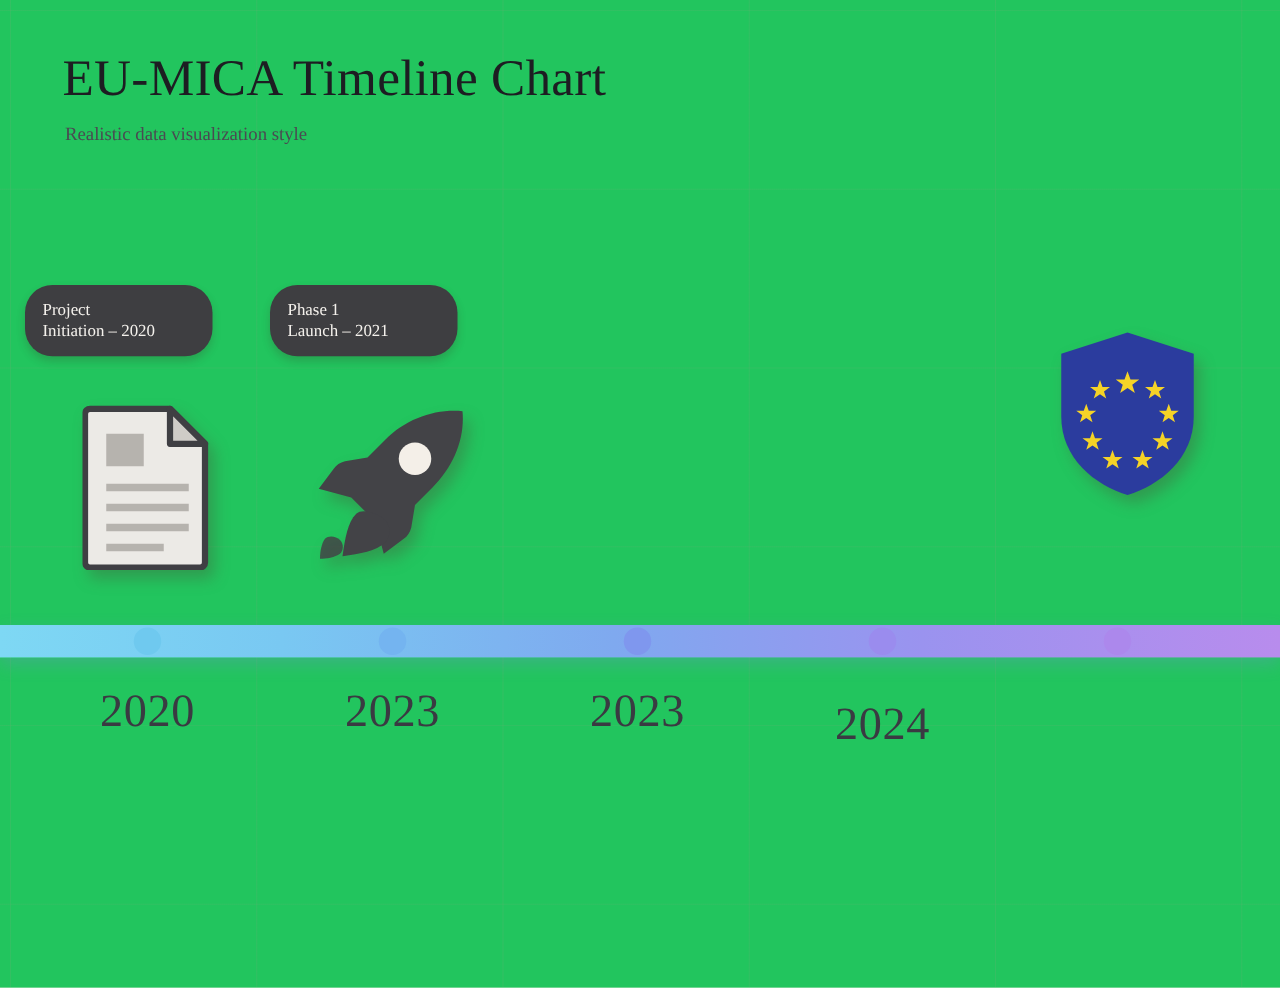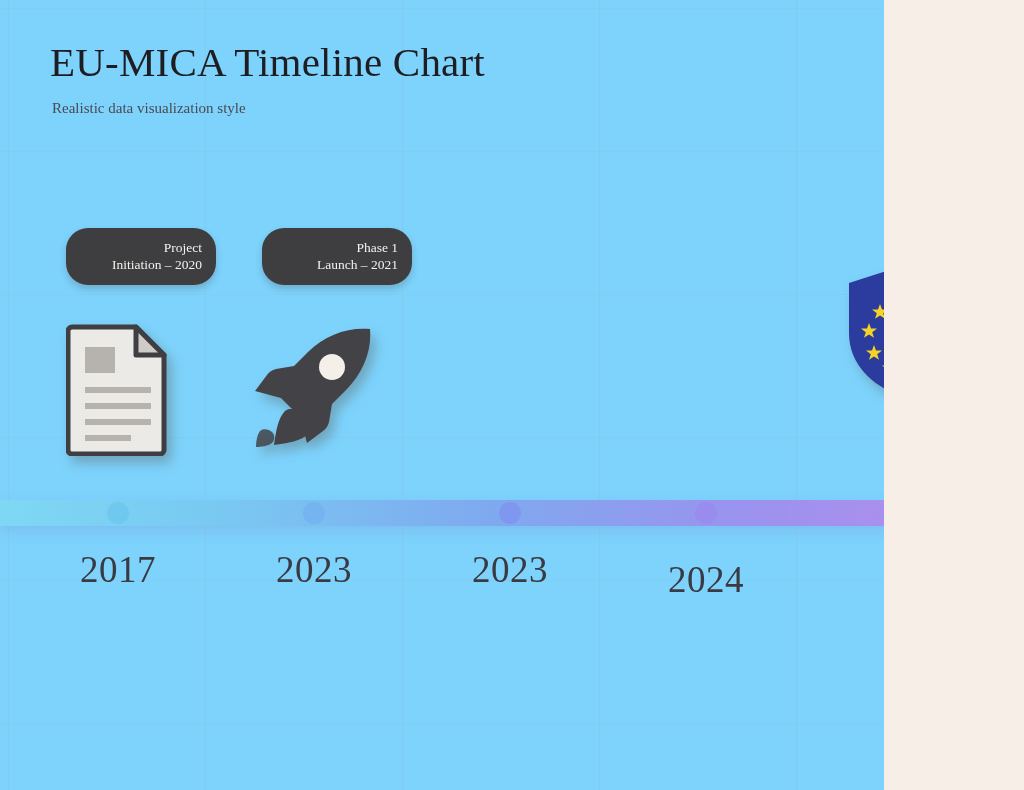--- a/index.html
+++ b/index.html
@@ -8,23 +8,23 @@
   }
   body {
     width: 1024px;
     height: 790px;
     overflow: hidden;
     background: #f7efe7;
     font-family: "Liberation Serif", serif;
   }
   #canvas {
     position: relative;
-    width: 884px;
+    width: 1024px;
     height: 790px;
-    background: #7dd3fc;
+    background: #22c55e;
     overflow: hidden;
   }
   
   .grid {
     position: absolute;
     inset: 0;
     background-image:
       linear-gradient(to right, rgba(170,150,135,0.13) 1px, transparent 1px),
       linear-gradient(to bottom, rgba(170,150,135,0.10) 1px, transparent 1px);
     background-size: 197px 143px;
@@ -58,21 +58,21 @@
     position: absolute;
     left: 0;
     top: 228px;
     width: 1024px;
     height: 380px;
   }
   .col {
     position: absolute;
     top: 0;
     width: 196px;
-    text-align: right;
+    text-align: left;
   }
   .pill {
     position: relative;
     display: inline-block;
     min-width: 150px;
     max-width: 186px;
     padding: 11px 14px 12px;
     border-radius: 22px;
     background: #3e3e41;
     color: #f4f1ec;
@@ -195,18 +195,18 @@
   </div>
 
   <div class="axis"></div>
 
   <div class="dot" style="left:118px; background:#6fc9ef;"></div>
   <div class="dot" style="left:314px; background:#74b4f0;"></div>
   <div class="dot" style="left:510px; background:#7f97ee;"></div>
   <div class="dot" style="left:706px; background:#9a8cee;"></div>
   <div class="dot" style="left:894px; background:#ac88ec;"></div>
 
-  <div class="year" style="left:20px;">2017</div>
+  <div class="year" style="left:20px;">2020</div>
   <div class="year" style="left:216px;">2023</div>
   <div class="year" style="left:412px;">2023</div>
   <div class="year" style="left:608px;margin-top:10px;">2024</div>
 
 </div>
 
 </body></html>

